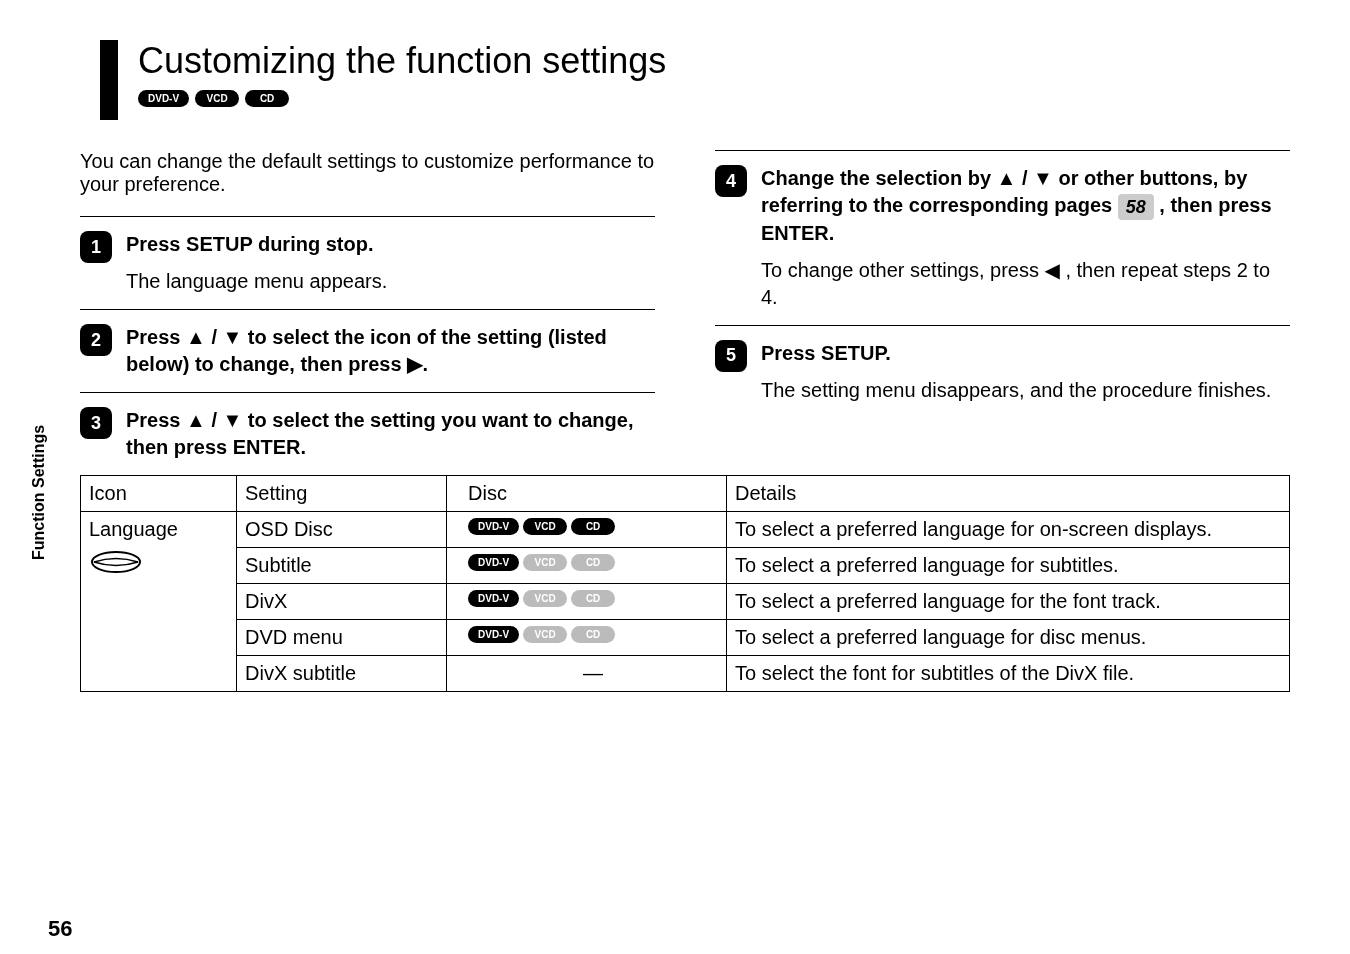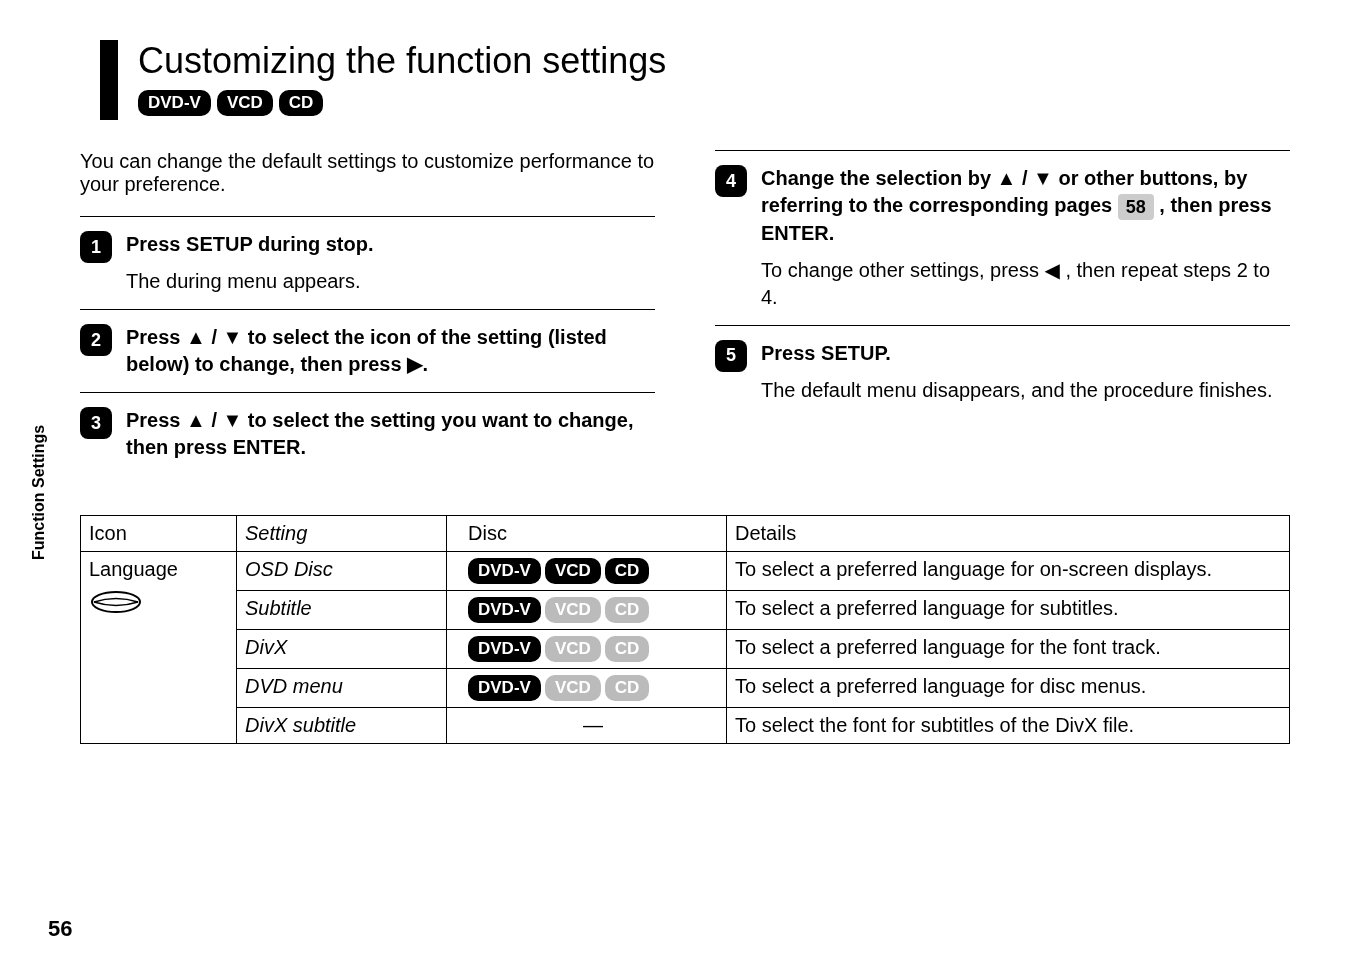--- a/index.html
+++ b/index.html
@@ -43,21 +43,21 @@
     .title {
       font-size: 36px;
       font-weight: normal;
       margin-bottom: 8px;
     }
     .disc-badges { display: flex; gap: 6px; }
     .badge {
       background: #000;
       color: #fff;
       font-weight: bold;
-      font-size: 17px;
+      font-size: 10px;
       padding: 3px 10px;
       border-radius: 10px;
       display: inline-flex;
       align-items: center;
       justify-content: center;
       min-width: 44px;
       text-align: center;
     }
     .badge.inactive { background: #bbb; color: #fff; }
     .columns {
@@ -97,37 +97,37 @@
     .step-desc { font-size: 20px; margin-top: 10px; line-height: 1.35; }
     .page-ref {
       display: inline-block;
       background: #ccc;
       color: #000;
       font-weight: bold;
       padding: 1px 8px;
       border-radius: 4px;
       font-size: 18px;
       vertical-align: middle;
+      font-style: italic;
     }
     table {
       border-collapse: collapse;
       width: calc(100% - 40px);
       margin-left: 40px;
-      margin-top: 40px;
       font-size: 20px;
     }
     th, td {
       border: 1px solid #000;
       padding: 6px 8px;
       text-align: left;
       vertical-align: top;
     }
     th { font-weight: normal; }
     .icon-cell { width: 156px; }
-    .setting-cell { width: 210px; font-style: italic; }
+    .setting-cell { width: 210px; }
     .disc-cell { width: 280px; padding-left: 21px; }
     .disc-cell-content { display: flex; gap: 4px; align-items: center; justify-content: flex-start; }
     .lang-icon {
       margin-top: 6px;
     }
     .dash-center { text-align: center; }
   </style>
 </head>
 <body>
 
@@ -147,21 +147,21 @@
 </div>
 
 <div class="columns">
   <div class="col">
     <p class="intro">You can change the default settings to customize performance to your preference.</p>
     <div id="steps-left">
         <div class="step">
     <div class="step-num">1</div>
     <div class="step-body">
       <div class="step-title">Press SETUP during stop.</div>
-      <div class="step-desc">The during menu appears.</div>
+      <div class="step-desc">The language menu appears.</div>
     </div>
         </div>
         <div class="step">
     <div class="step-num">2</div>
     <div class="step-body">
       <div class="step-title">Press ▲ / ▼ to select the icon of the setting (listed below) to change, then press ▶.</div>
 
     </div>
         </div>
         <div class="step">
@@ -179,21 +179,21 @@
     <div class="step-num">4</div>
     <div class="step-body">
       <div class="step-title">Change the selection by ▲ / ▼ or other buttons, by referring to the corresponding pages <span class="page-ref">58</span> , then press ENTER.</div>
       <div class="step-desc">To change other settings, press ◀ , then repeat steps 2 to 4.</div>
     </div>
         </div>
         <div class="step">
     <div class="step-num">5</div>
     <div class="step-body">
       <div class="step-title">Press SETUP.</div>
-      <div class="step-desc">The default menu disappears, and the procedure finishes.</div>
+      <div class="step-desc">The setting menu disappears, and the procedure finishes.</div>
     </div>
         </div>
       </div>
   </div>
 </div>
 
 <table>
   <thead>
     <tr id="table-head">
         <th class="icon-cell">Icon</th>

